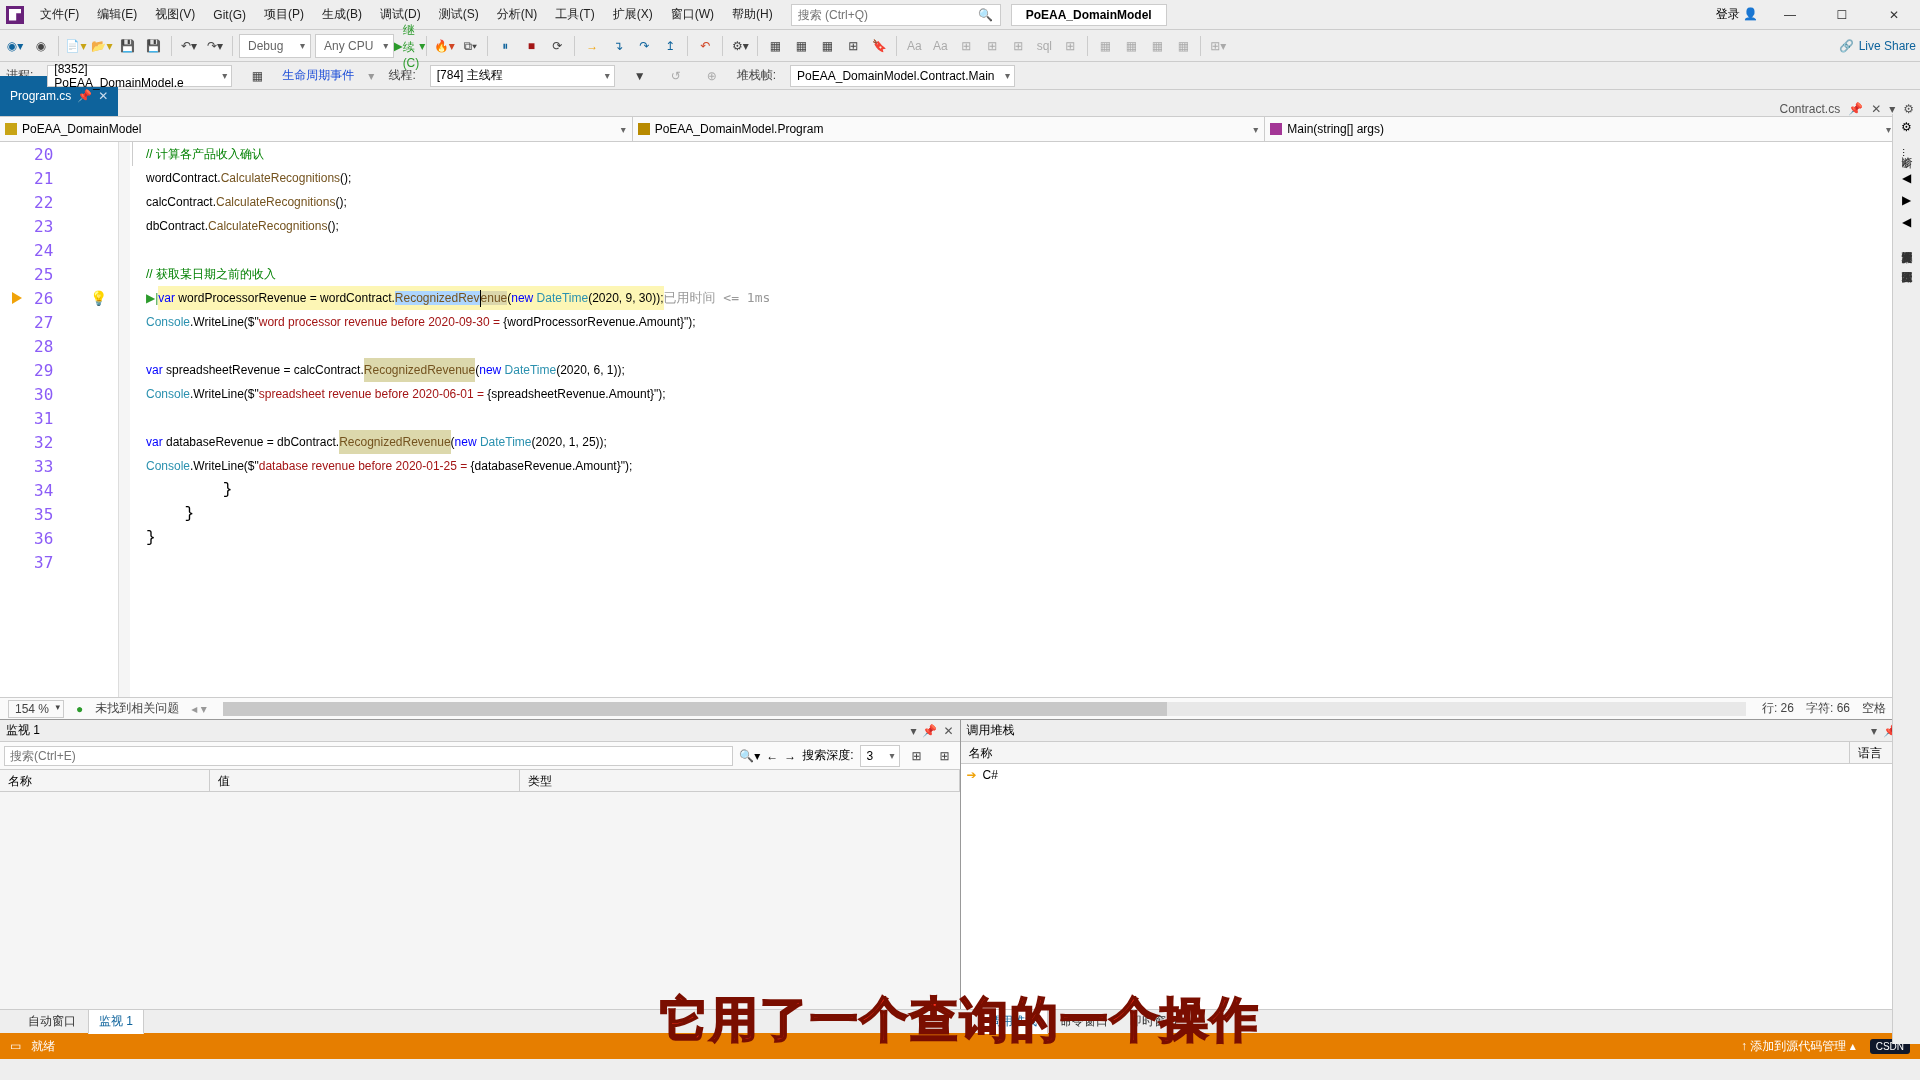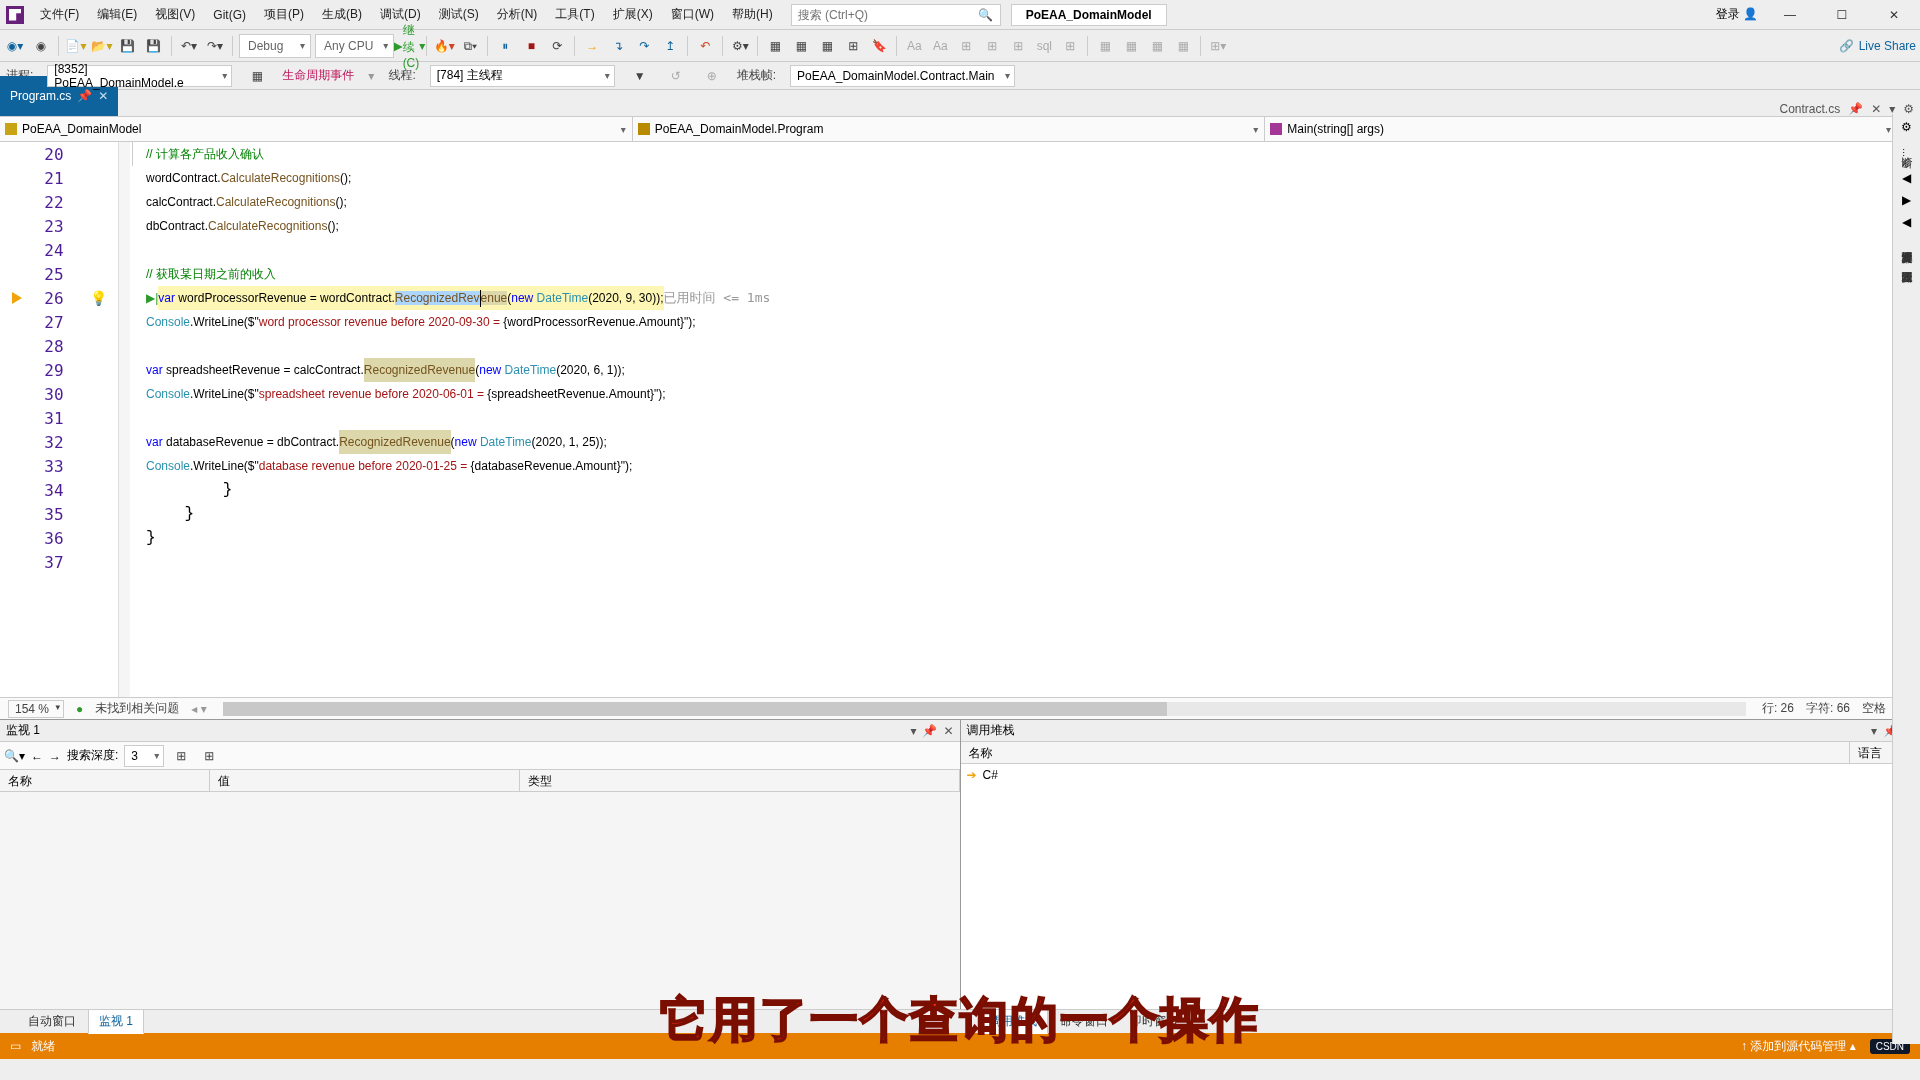--- a/index.html
+++ b/index.html
@@ -30,21 +30,21 @@
 .doc-tab .x{color:#cde}
 .doc-tabs-right{margin-left:auto;display:flex;align-items:center;gap:8px;padding-right:6px;color:#555}
 .nav-row{display:flex;align-items:center;height:26px;background:#fafafa;border-top:1px solid #ccc;border-bottom:1px solid #ccc}
 .nav-combo{flex:1;height:24px;border-right:1px solid #ccc;padding:3px 20px 3px 22px;position:relative;display:flex;align-items:center}
 .nav-combo::before{content:"";position:absolute;left:5px;width:12px;height:12px;background:#c8a415}
 .nav-combo::after{content:"▾";position:absolute;right:6px;color:#666;font-size:10px}
 .nav-combo.cls::before{background:#b88a00}
 .nav-combo.m::before{background:#a33696}
 .editor-area{display:flex;height:555px;background:#fff}
 .line{display:flex;height:24px;align-items:center}
-.ln{width:50px;text-align:center;color:#4c1d95;font:16px Consolas,monospace;padding-right:10px}
+.ln{width:50px;text-align:left;color:#8b5cf6;font:16px Consolas,monospace;padding-right:10px}
 .gl{width:40px;position:relative;display:flex;align-items:center;justify-content:center}
 .codetext{font:16px/24px Consolas,"Courier New",monospace;white-space:pre}
 .c-comment{color:#008000}
 .c-kw{color:#0000ff}
 .c-ty{color:#2b91af}
 .c-str{color:#a31515}
 .c-id{color:#000}
 .c-mem{color:#74531f}
 .hl{background:#fdf6b5}
 .mark{background:#dcd8ac}
@@ -172,21 +172,21 @@
   <span class="sep"></span>
   <span class="tbtn" style="opacity:.4">⊞▾</span>
   <div style="flex:1"></div>
   <span class="live">🔗 <span>Live Share</span></span>
 </div>
 
 <div class="toolbar2">
   <span class="lbl">进程:</span>
   <div class="tcombo2" style="width:185px">[8352] PoEAA_DomainModel.e</div>
   <span class="tbtn">▦</span>
-  <span class="lbl" style="color:#be185d">生命周期事件</span>
+  <span class="lbl" style="color:#1d4ed8">生命周期事件</span>
     <span style="color:#999">▾</span>
   <span class="lbl">线程:</span>
   <div class="tcombo2" style="width:185px">[784] 主线程</div>
   <span class="tbtn">▼</span>
   <span class="tbtn" style="opacity:.4">↺</span>
   <span class="tbtn" style="opacity:.4">⊕</span>
   <span class="lbl">堆栈帧:</span>
   <div class="tcombo2" style="width:225px">PoEAA_DomainModel.Contract.Main</div>
 </div>
 
@@ -362,20 +362,21 @@
 
 <div class="bottom-panels">
   <div class="panel">
     <div class="p-head">
       <span class="t">监视 1</span>
       <span class="ic">▾</span>
       <span class="ic">📌</span>
       <span class="ic">✕</span>
     </div>
     <div class="w-search">
+      <input placeholder="搜索(Ctrl+E)" style="">
       <span>🔍▾</span>
       <span>←</span>
       <span>→</span>
       <span>搜索深度:</span>
       <div class="tcombo2" style="width:40px">3</div>
       <span class="tbtn">⊞</span>
       <span class="tbtn">⊞</span>
     </div>
     <div class="w-cols">
       <div class="w-col" style="width:210px">名称</div>

